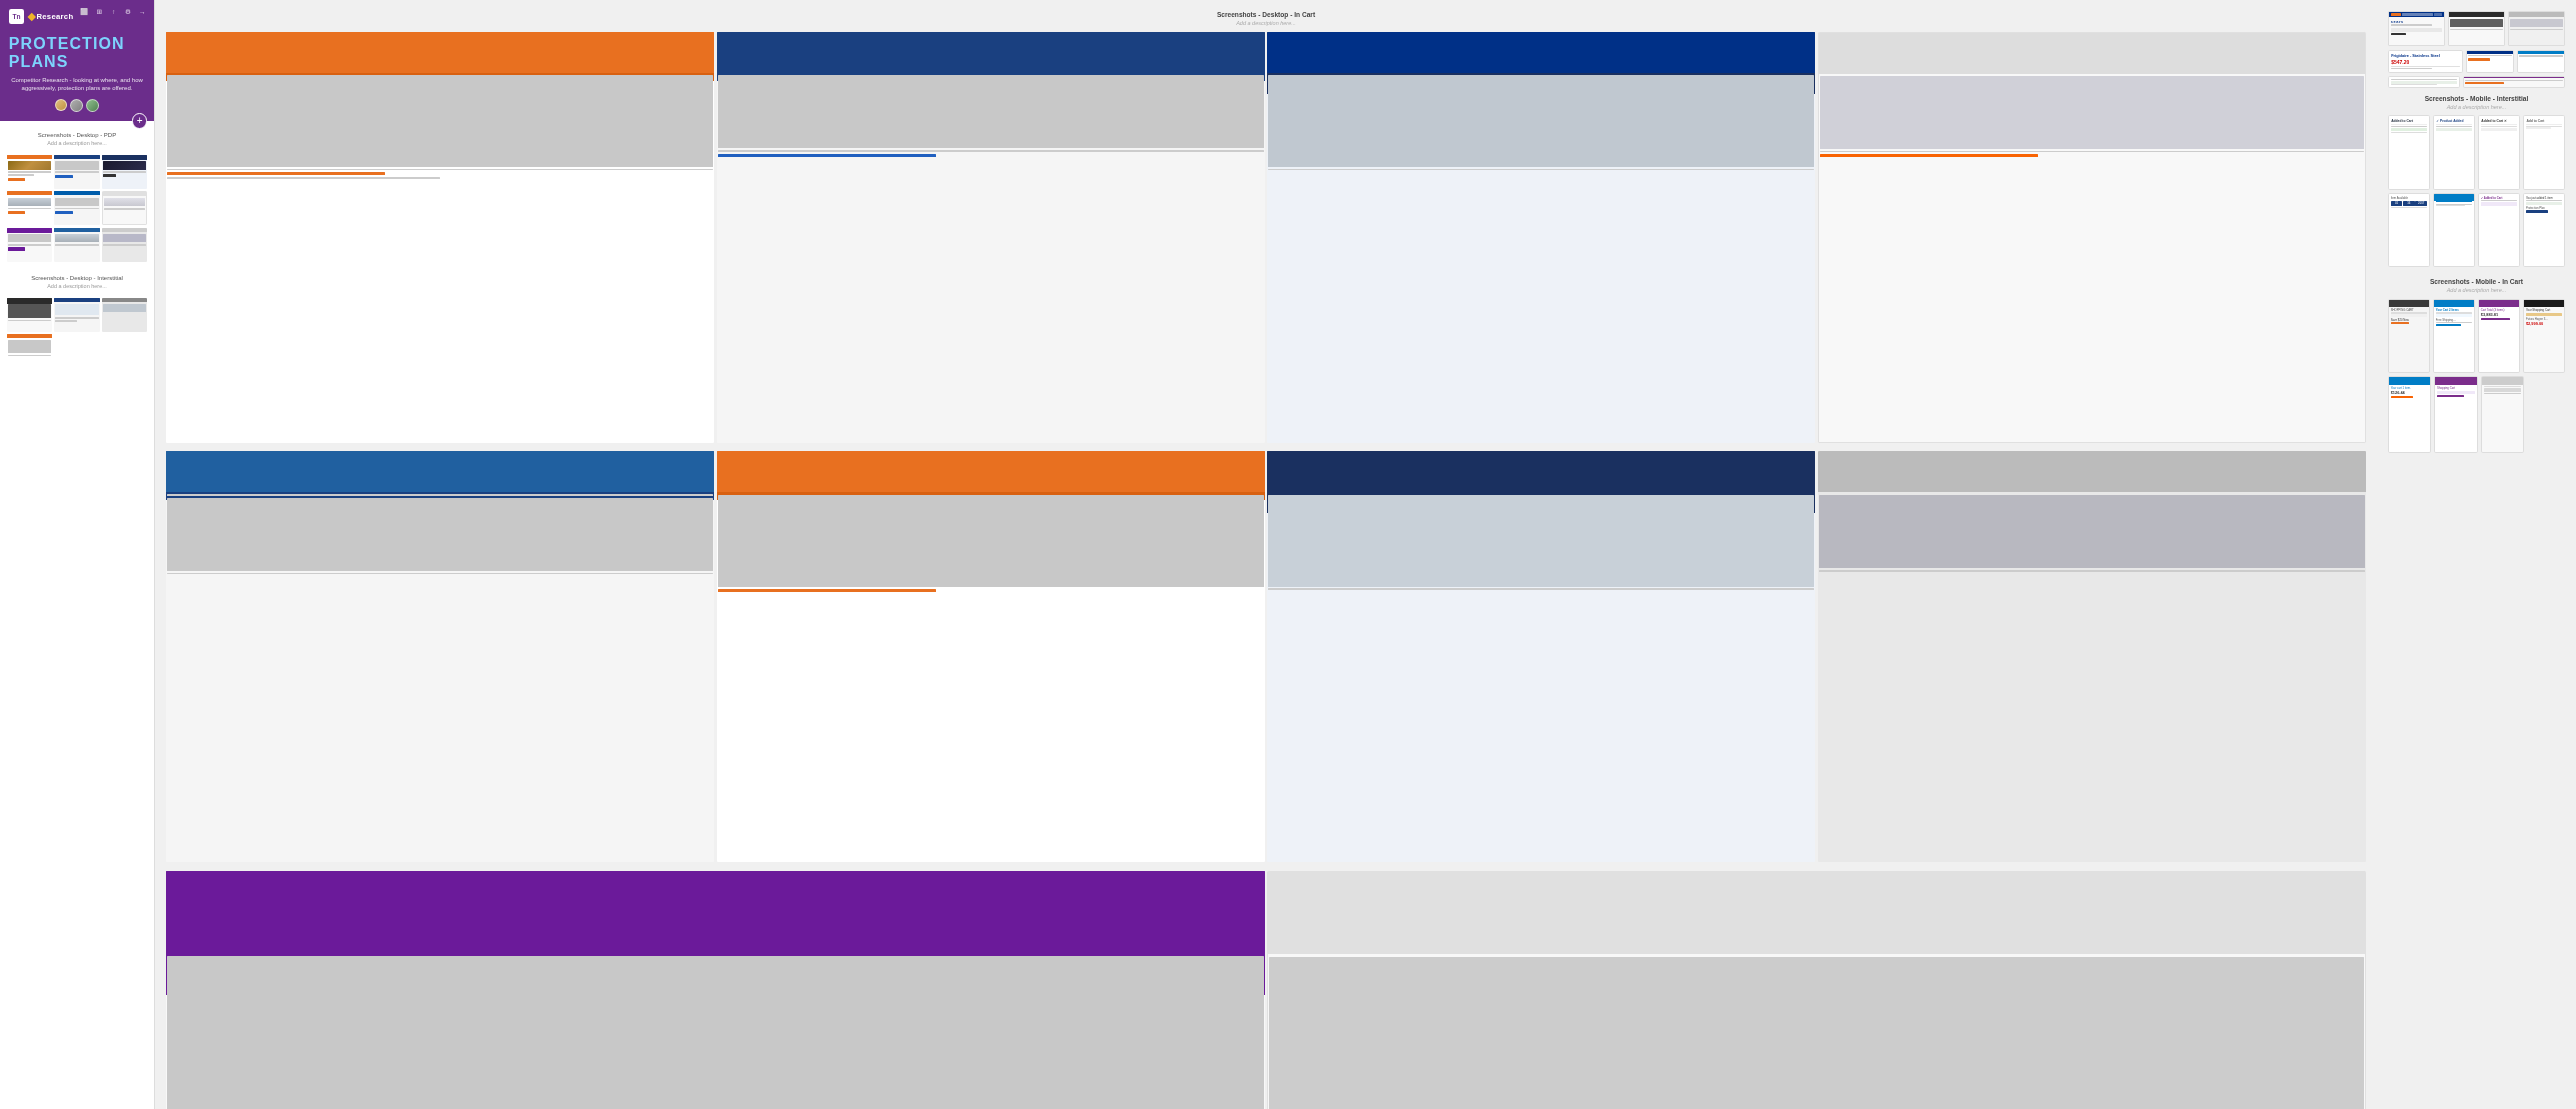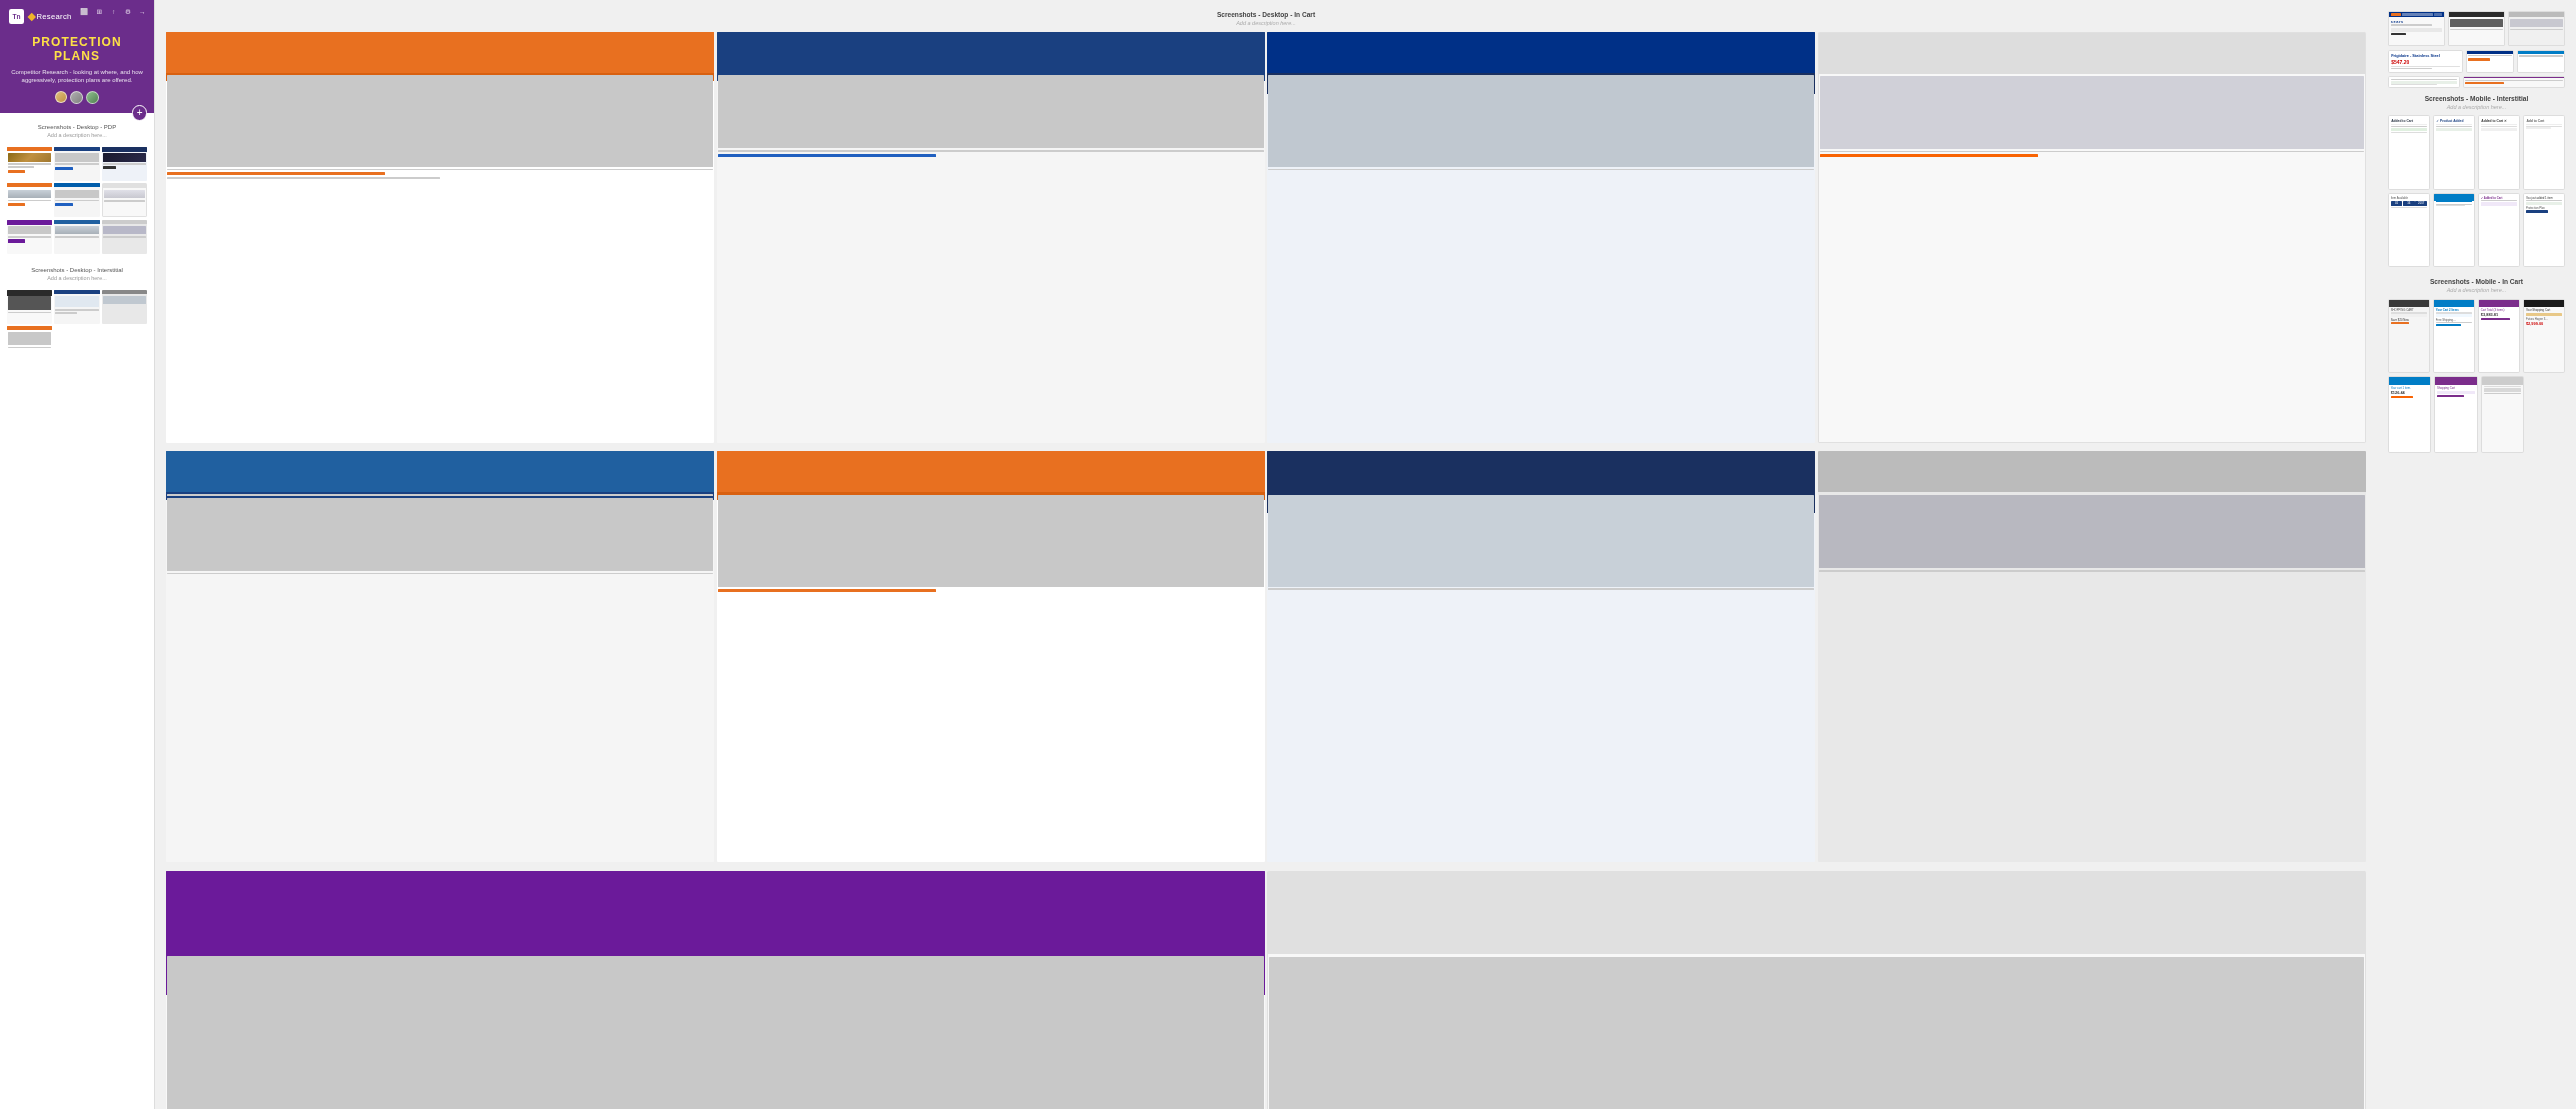--- a/index.html
+++ b/index.html
@@ -58,21 +58,21 @@
     .logo-diamond {
       width: 5.5px;
       height: 5.5px;
       background: #f0b429;
       transform: rotate(45deg);
     }
 
     .logo-text {
       color: #fff;
       font-size: 7.7px;
-      font-weight: 400;
+      font-weight: 700;
       letter-spacing: 0.3px;
     }
 
     .header-icons {
       position: absolute;
       top: 6.6px;
       right: 6.6px;
       display: flex;
       gap: 4.4px;
     }
@@ -82,25 +82,25 @@
       height: 10px;
       color: rgba(255,255,255,0.8);
       font-size: 6.6px;
       display: flex;
       align-items: center;
       justify-content: center;
       cursor: pointer;
     }
 
     .header-title {
-      color: #fde047;
-      font-size: 12px;
+      color: #7dd3fc;
+      font-size: 16px;
       font-weight: 700;
       letter-spacing: 1.1px;
-      text-align: center;
+      text-align: left;
       width: 100%;
       margin: 6.6px 0 4.4px;
       text-transform: uppercase;
     }
 
     .header-subtitle {
       color: rgba(255,255,255,0.85);
       font-size: 6px;
       text-align: center;
       width: 100%;

